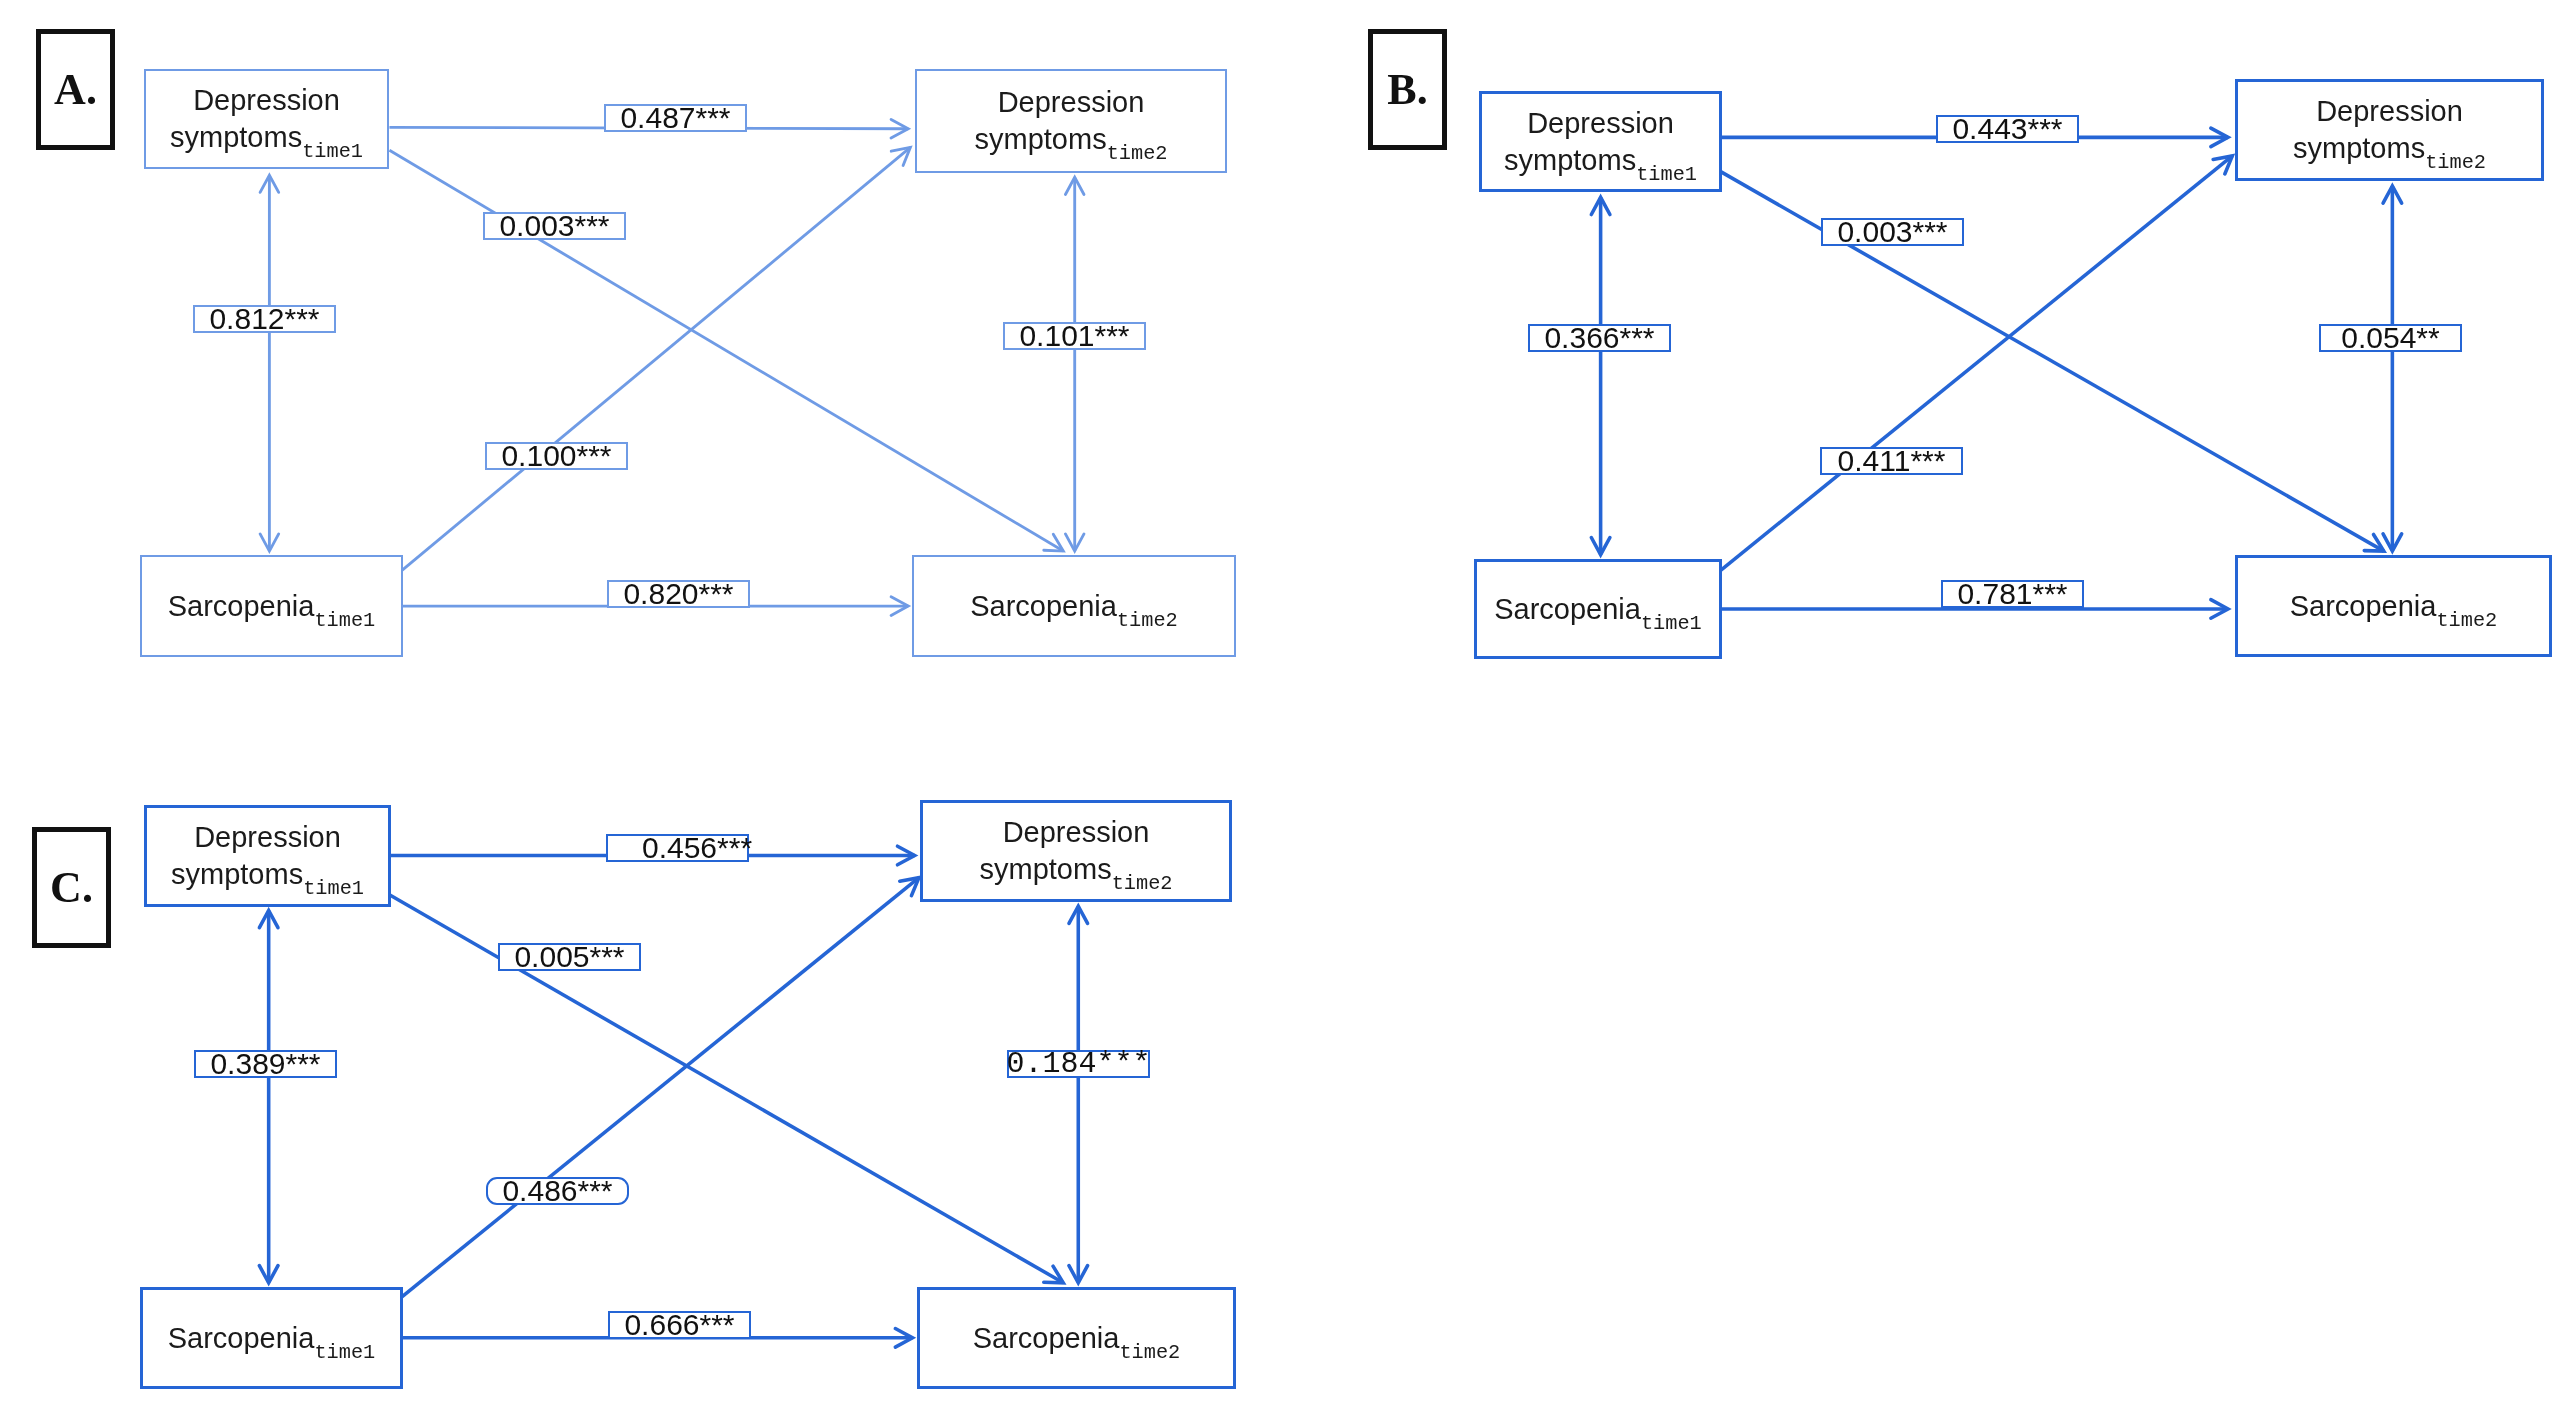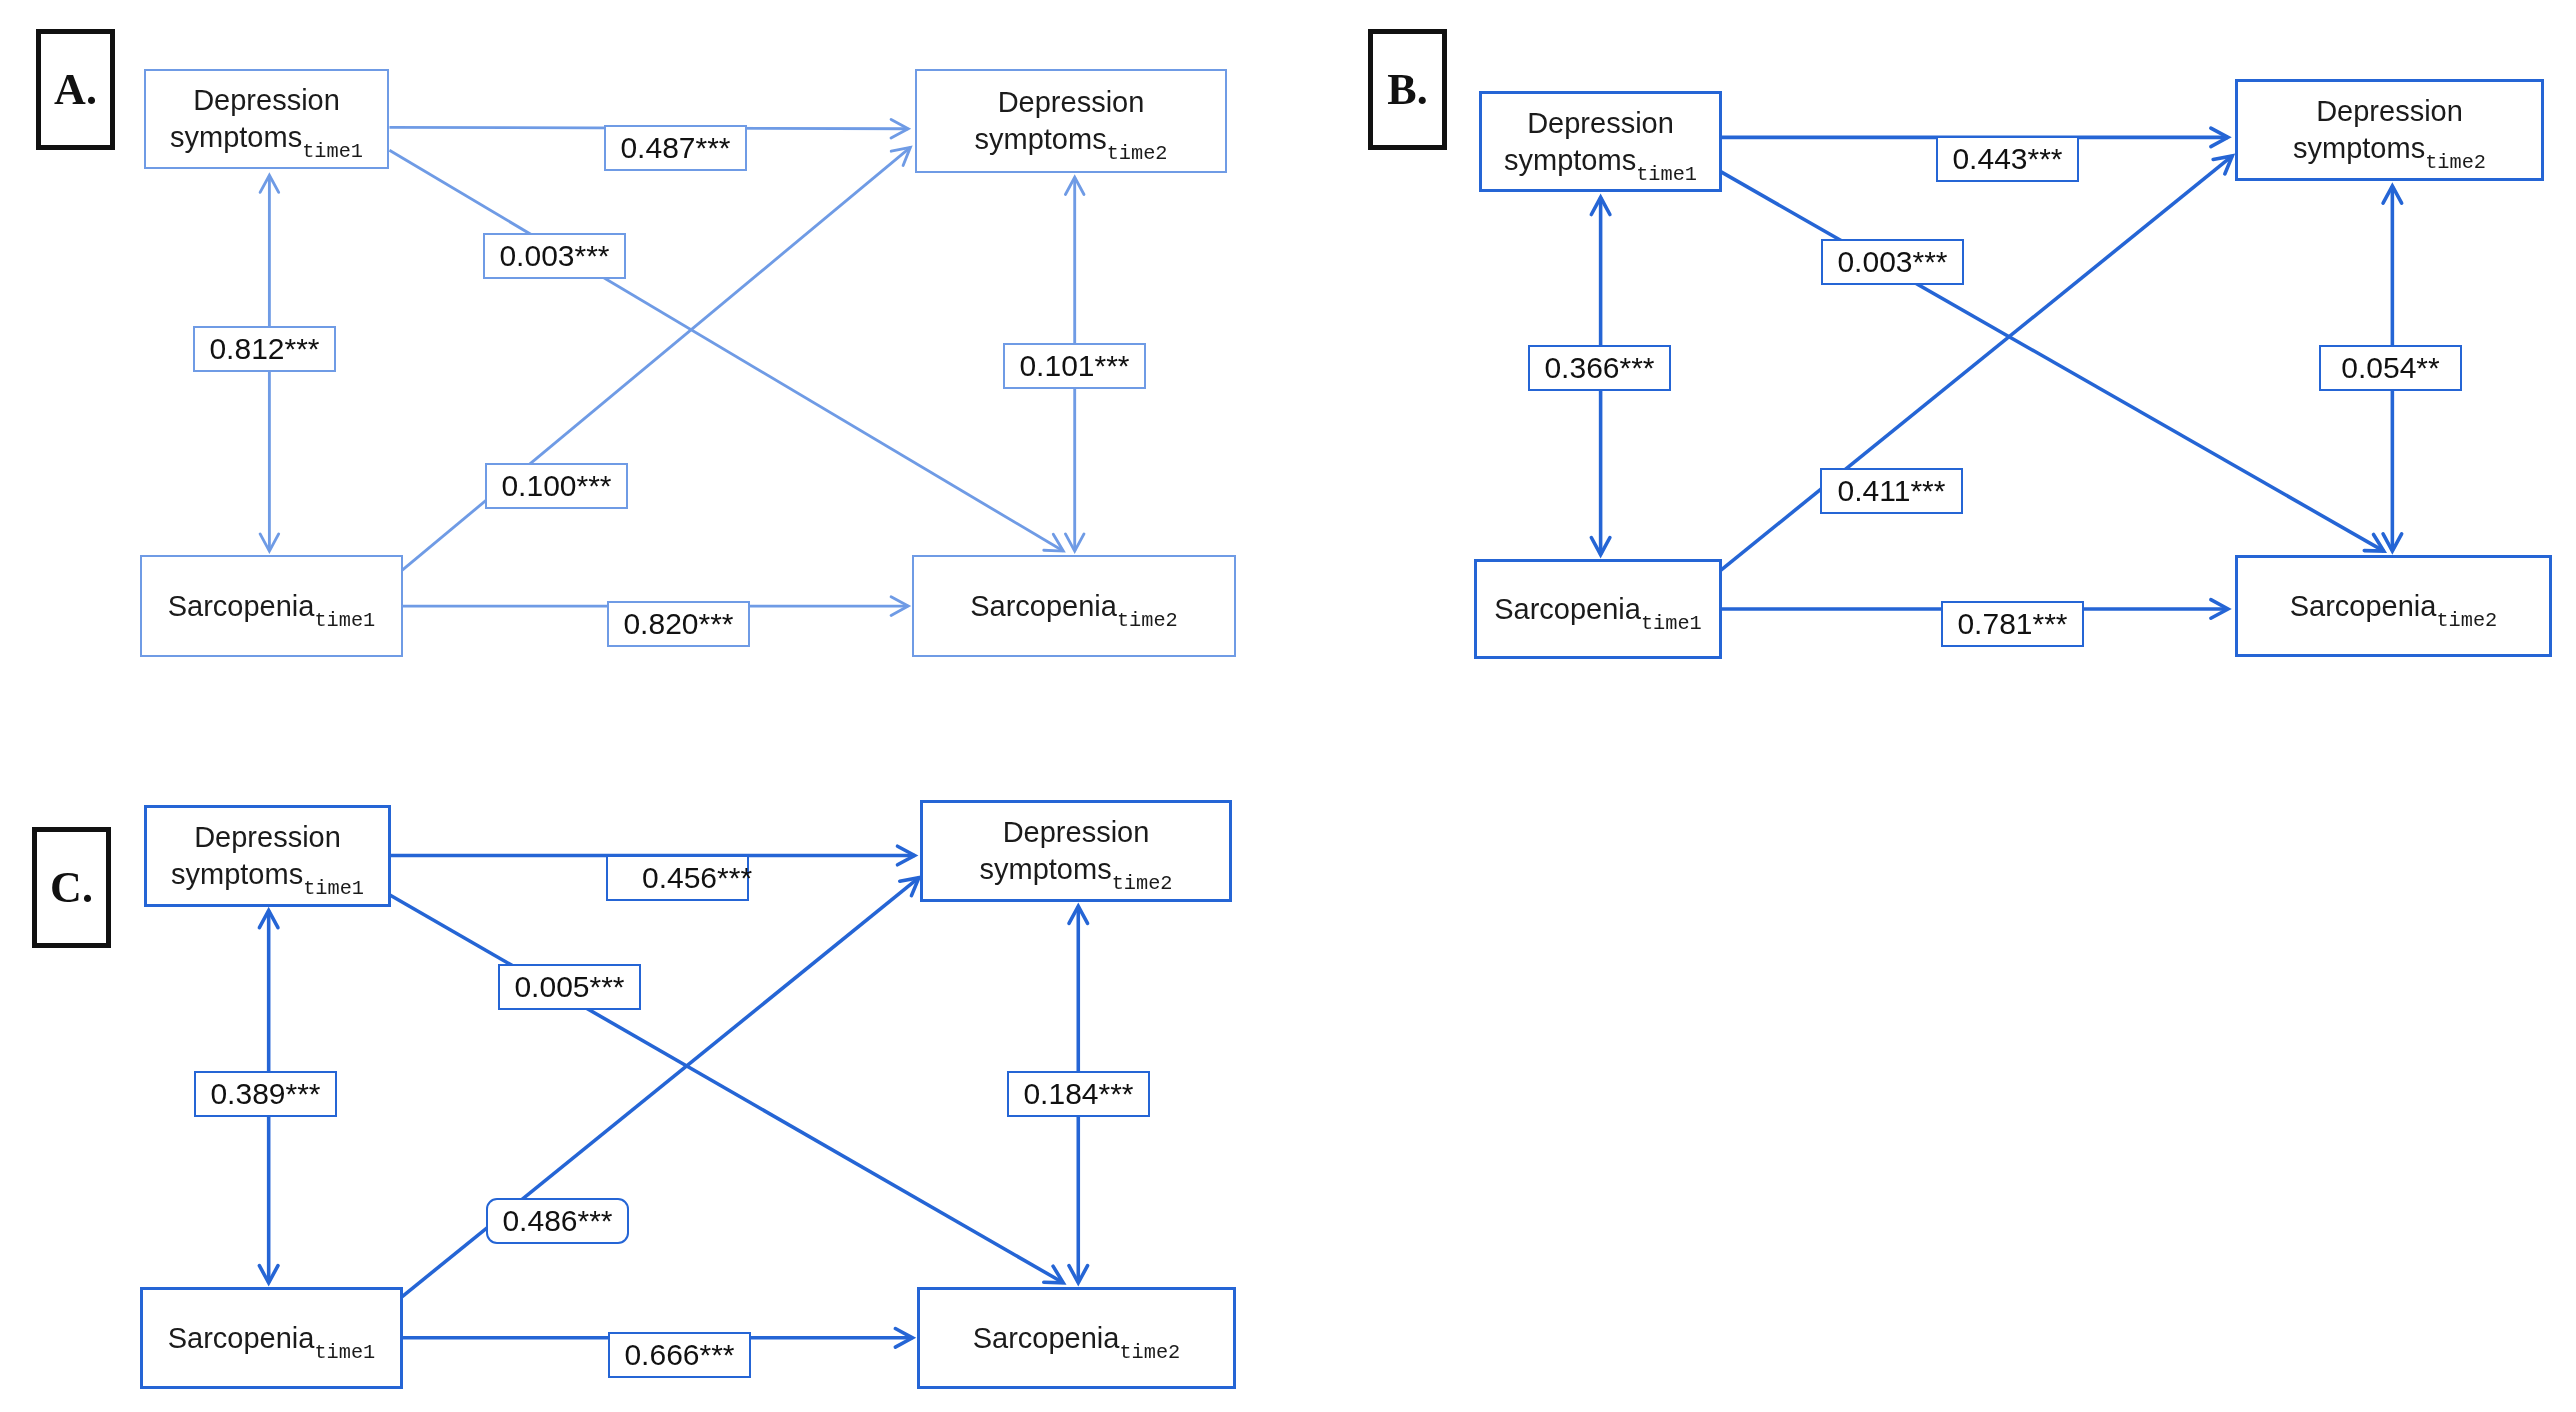--- a/index.html
+++ b/index.html
@@ -21,28 +21,27 @@
     font-size:29px;line-height:1.26;
     box-sizing:border-box;
     z-index:2;
   }
   .pa-border{border:2.9px solid #6f9be5;}
   .pb-border{border:3.6px solid #2565d5;}
   .node sub{font-size:0.7em;line-height:0;position:relative;top:0.18em;font-family:Liberation Mono, monospace;}
 
   .coef{
     position:absolute;
-    width:143px;height:46px;
+    width:143px;height:28px;
     background:#ffffff;
     display:flex;align-items:center;justify-content:center;
     color:#111111;
     font-size:30px;
     box-sizing:border-box;
     z-index:3;
-    margin-top:21px;
   }
   .coef.pa-border{border:2.9px solid #6f9be5;}
   .coef.pb-border{border:2.9px solid #2565d5;}
 
   .panel-letter{
     position:absolute;
     width:79px;height:121px;
     background:#ffffff;
     border:5px solid #111111;
     display:flex;align-items:center;justify-content:center;
@@ -197,17 +196,17 @@
   <div class="node pb-border" style="left:917px;top:1287px;width:319px;height:102px;">
     <div>
       <span>Sarcopenia</span><sub>time2</sub>
     </div>
   </div>
 
   <div class="coef pb-border" style="left:606px;top:834px;padding-left:39px;">0.456***</div>
   <div class="coef pb-border" style="left:498px;top:943px;">0.005***</div>
   <div class="coef pb-border" style="left:194px;top:1050px;">0.389***</div>
   <div class="coef pb-border" style="left:486px;top:1177px;border-radius:11px;">0.486***</div>
-  <div class="coef pb-border" style="left:1007px;top:1050px;">0.184***</div>
+  <div class="coef pb-border" style="left:1007px;top:1050px;font-family:Liberation Mono, monospace;">0.184***</div>
   <div class="coef pb-border" style="left:608px;top:1311px;">0.666***</div>
 
 </div>
 
 
 </body></html>

